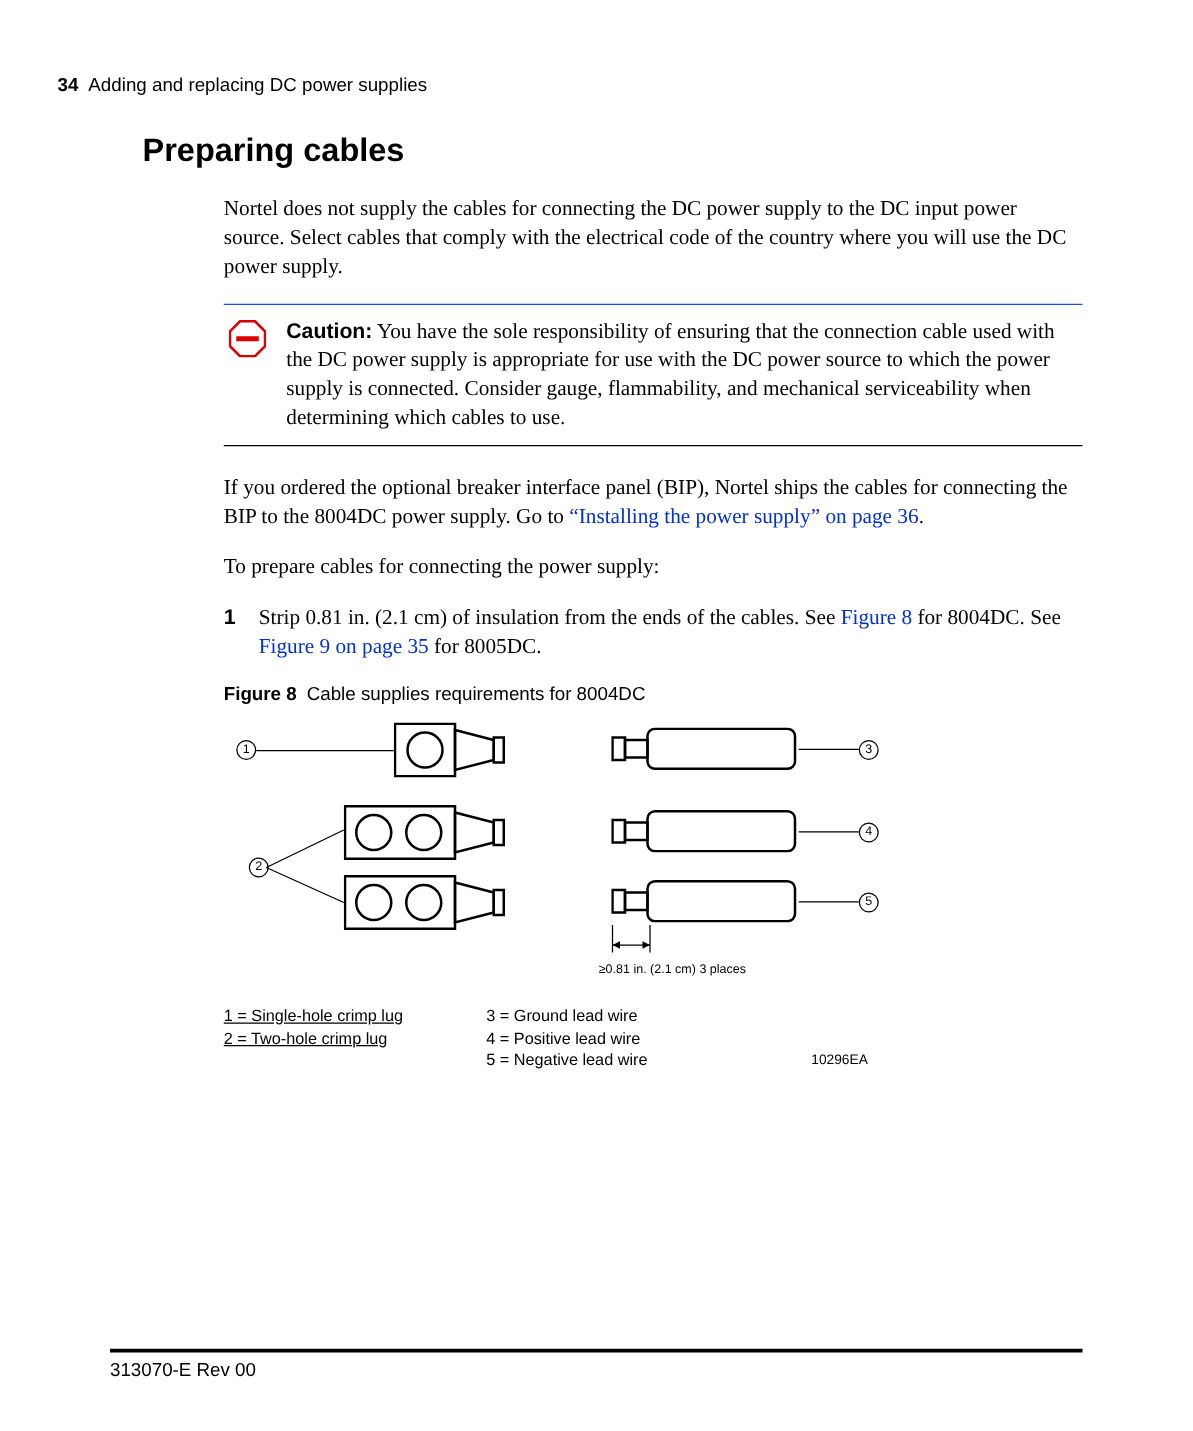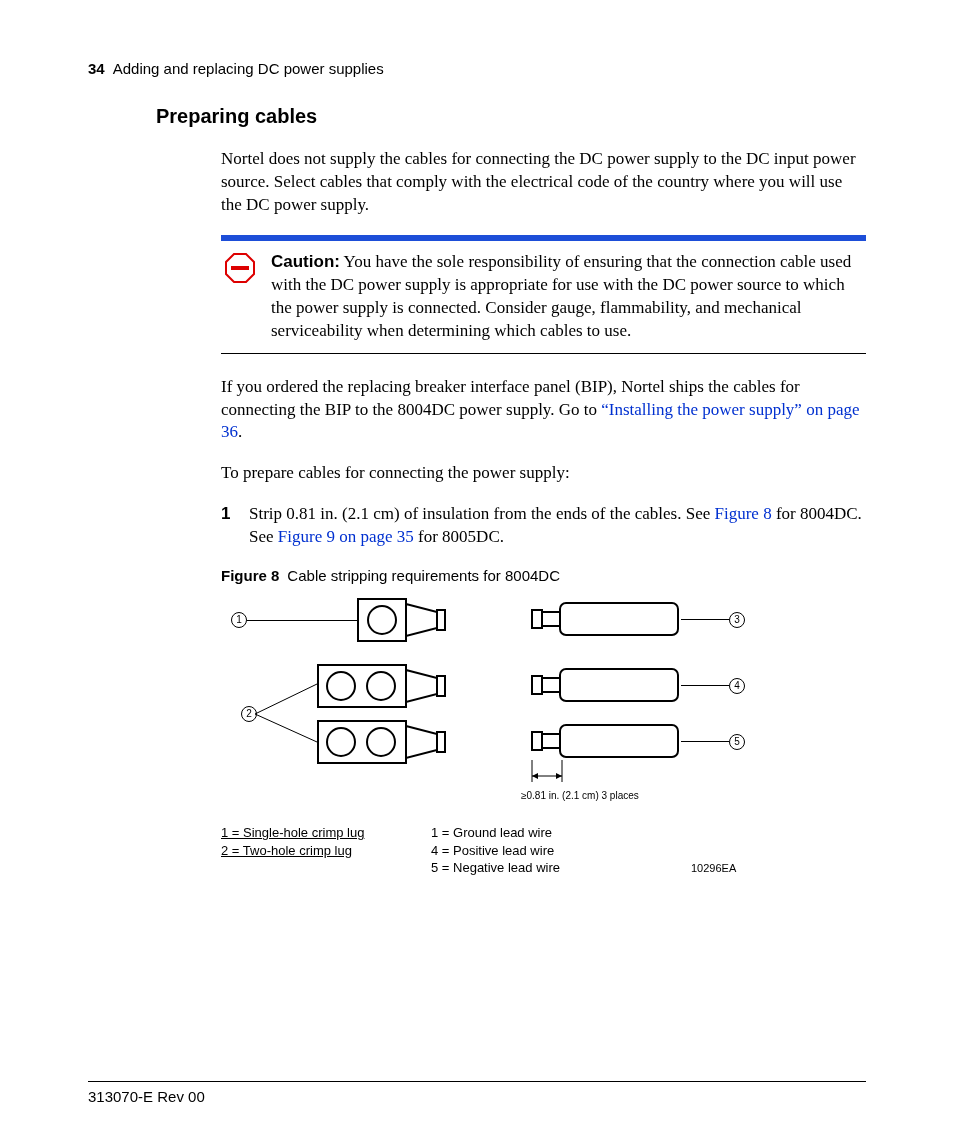--- a/index.html
+++ b/index.html
@@ -5,49 +5,49 @@
   body {
     margin: 0;
     padding: 0;
     font-family: "Times New Roman", Times, serif;
     font-size: 17px;
     color: #000;
     background: #fff;
     width: 954px;
   }
   .page {
-    padding: 60px 88px 40px 88px;
+    padding: 60px 88px 40px 46px;
     box-sizing: border-box;
     min-height: 1145px;
     position: relative;
   }
   .header-line {
     font-family: Helvetica, Arial, sans-serif;
     font-size: 15px;
     margin-bottom: 28px;
   }
   .header-line .pagenum {
     font-weight: bold;
     margin-right: 8px;
   }
   .section-title {
     font-family: Helvetica, Arial, sans-serif;
-    font-size: 20px;
+    font-size: 26px;
     font-weight: bold;
     margin: 12px 0 20px 68px;
   }
   .body-block {
     margin-left: 133px;
     line-height: 1.35;
   }
   .body-block p {
     margin: 0 0 18px 0;
   }
   .caution-box {
-    border-top: 6px solid #1d4ed8;
+    border-top: 1px solid #1d4ed8;
     border-bottom: 1px solid #000;
     margin: 6px 0 22px 133px;
     padding: 10px 0;
     display: flex;
     align-items: flex-start;
   }
   .caution-icon {
     width: 30px;
     height: 30px;
     flex: 0 0 30px;
@@ -135,21 +135,21 @@
   }
   .figcode {
     position: absolute;
     font-size: 11px;
   }
   .footer {
     position: absolute;
     bottom: 40px;
     left: 88px;
     right: 88px;
-    border-top: 1px solid #000000;
+    border-top: 3px solid #000000;
     padding-top: 6px;
     font-family: Helvetica, Arial, sans-serif;
     font-size: 15px;
   }
 </style>
 </head>
 <body>
 
 <div class="page">
 
@@ -168,34 +168,34 @@
       <polygon points="9,1 21,1 29,9 29,21 21,29 9,29 1,21 1,9" fill="none" stroke="#d00" stroke-width="2"></polygon>
       <rect x="6" y="13" width="18" height="4" fill="#d00"></rect>
     </svg>
     <div class="caution-text">
       <span class="clabel">Caution:</span><span> You have the sole responsibility of ensuring that the connection cable used with the DC power supply is appropriate for use with the DC power source to which the power supply is connected. Consider gauge, flammability, and mechanical serviceability when determining which cables to use.</span>
     </div>
   </div>
 
   <div class="body-block">
     <p>
-      <span>If you ordered the replacing breaker interface panel (BIP), Nortel ships the cables for connecting the BIP to the 8004DC power supply. Go to </span><span class="link">“Installing the power supply” on page 36</span><span>.</span>
+      <span>If you ordered the optional breaker interface panel (BIP), Nortel ships the cables for connecting the BIP to the 8004DC power supply. Go to </span><span class="link">“Installing the power supply” on page 36</span><span>.</span>
     </p>
     <p>To prepare cables for connecting the power supply:</p>
   </div>
 
   <div class="step-row">
     <div class="step-num">1</div>
     <div>
       <span>Strip 0.81 in. (2.1 cm) of insulation from the ends of the cables. See </span><span class="link">Figure 8</span><span> for 8004DC. See </span><span class="link">Figure 9 on page 35</span><span> for 8005DC.</span>
     </div>
   </div>
 
   <div class="fig-caption">
-    <span class="figlabel">Figure 8</span><span>Cable stripping requirements for 8004DC</span>
+    <span class="figlabel">Figure 8</span><span>Cable supplies requirements for 8004DC</span>
   </div>
 
   <div class="figure-area">
 
     <div class="callout" style="left:10px; top:18px;">1</div>
     <div class="leader" style="left:26px; top:26px; width:110px;"></div>
 
     <svg class="lug-single" style="left:136px; top:4px;" viewBox="0 0 130 44">
       <rect x="1" y="1" width="48" height="42" fill="none" stroke="#000" stroke-width="2"></rect>
       <circle cx="25" cy="22" r="14" fill="none" stroke="#000" stroke-width="2"></circle>
@@ -254,21 +254,21 @@
       <polygon points="3,16 9,13 9,19" fill="#000"></polygon>
       <polygon points="33,16 27,13 27,19" fill="#000"></polygon>
     </svg>
     <div class="dim-label" style="left:300px; top:196px;">≥0.81 in. (2.1 cm) 3 places</div>
 
     <div class="legend" style="left:0px; top:230px;text-decoration:underline;">
       <div>1 = Single-hole crimp lug</div>
       <div>2 = Two-hole crimp lug</div>
     </div>
     <div class="legend" style="left:210px; top:230px;">
-      <div>1 = Ground lead wire</div>
+      <div>3 = Ground lead wire</div>
       <div>4 = Positive lead wire</div>
       <div>5 = Negative lead wire</div>
     </div>
     <div class="figcode" style="left:470px; top:268px;">10296EA</div>
   </div>
 
   <div class="footer">313070-E Rev 00</div>
 
 </div>
 

